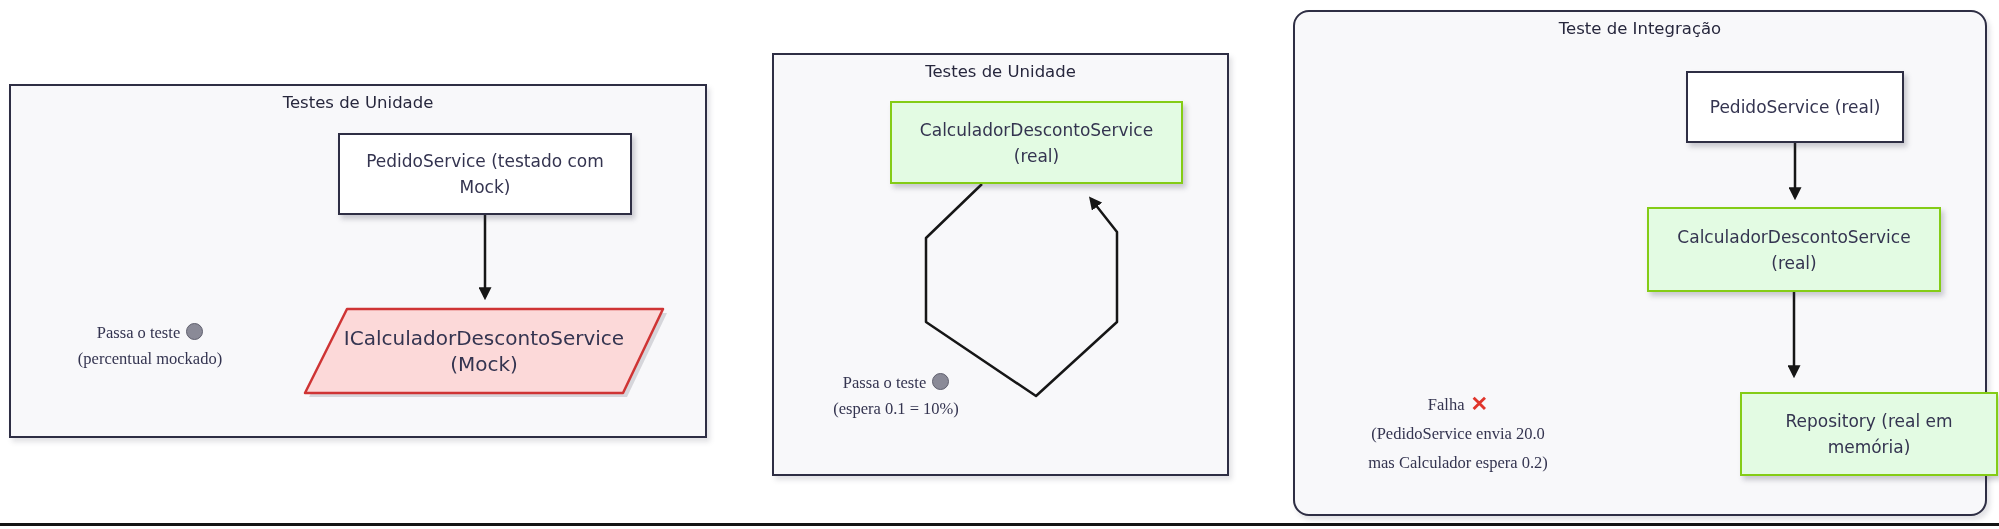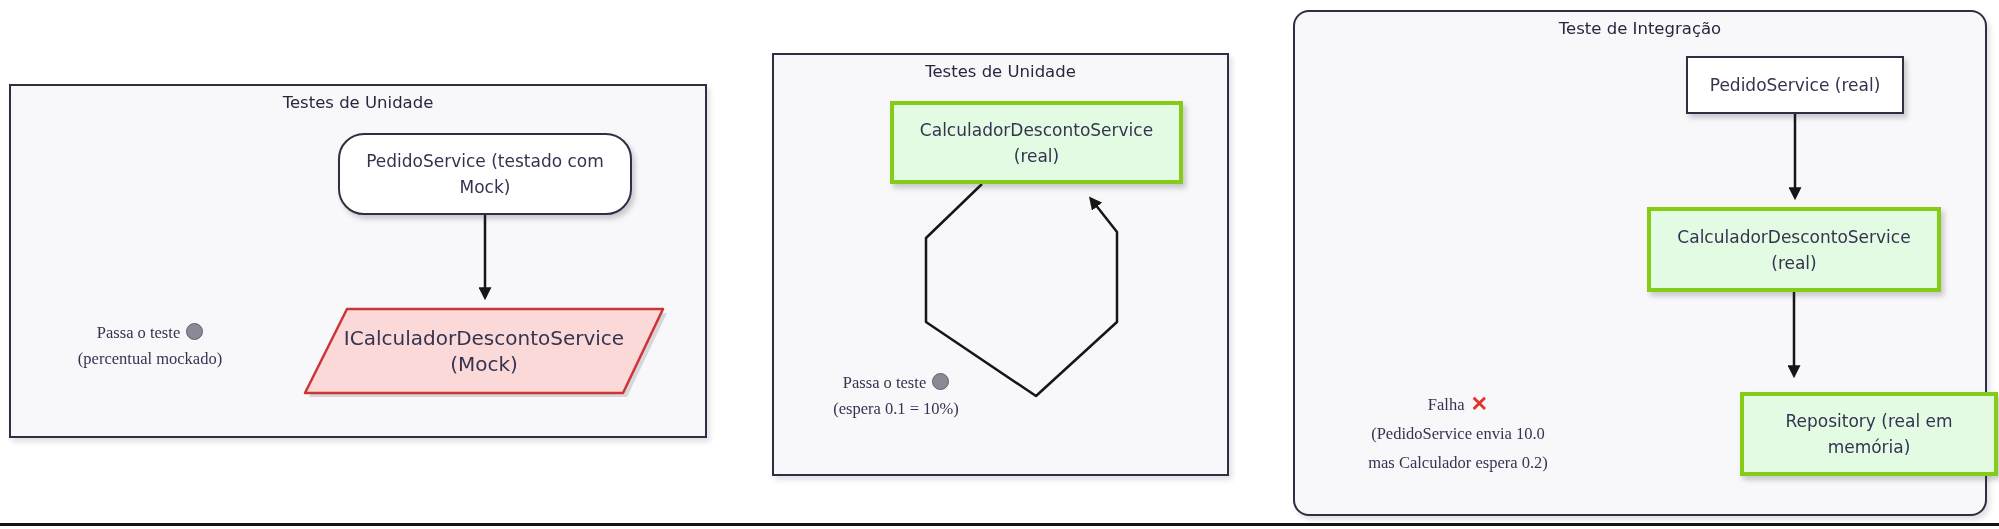--- a/index.html
+++ b/index.html
@@ -16,21 +16,21 @@
     position:absolute;left:0;right:0;top:7px;text-align:center;
     font-size:16.5px;color:#27273d;z-index:3;
   }
   .node{
     position:absolute;display:flex;flex-direction:column;justify-content:center;
     align-items:center;text-align:center;font-size:17px;line-height:26px;
     color:#343450;box-sizing:border-box;z-index:3;
     box-shadow:3px 4px 5px rgba(60,60,80,0.25);
   }
   .node.white{background:#ffffff;border:2px solid #2e2e44;}
-  .node.green{background:#e3fbe3;border:4px solid #84cc16;}
+  .node.green{background:#e3fbe3;border:2px solid #84cc16;}
   .shape-label{
     position:absolute;display:flex;flex-direction:column;justify-content:center;
     align-items:center;text-align:center;font-size:20px;line-height:26px;
     color:#343450;z-index:4;box-shadow:none;background:transparent;border:none;
   }
   .note{
     position:absolute;text-align:center;font-size:16.5px;line-height:26px;
     color:#343450;z-index:3;font-family:Liberation Serif, serif;
   }
   .note.tall{line-height:29px;}
@@ -74,21 +74,21 @@
     <polygon points="351,313 667,313 627,397 309,397" fill="rgba(60,60,80,0.18)"></polygon>
     <polygon points="347,309 663,309 623,393 305,393" fill="#fcd9d9" stroke="#cf3434" stroke-width="2.5" stroke-linejoin="round"></polygon>
 
     <polyline points="982,184 926,238 926,322 1036,396 1117,322 1117,232 1091,199" fill="none" stroke="#161616" stroke-width="2.5" stroke-linejoin="round" marker-end="url(#arrow)"></polyline>
 
     <line x1="1795" y1="114" x2="1795" y2="197" stroke="#161616" stroke-width="2.5" marker-end="url(#arrow)"></line>
 
     <line x1="1794" y1="292" x2="1794" y2="375" stroke="#161616" stroke-width="2.5" marker-end="url(#arrow)"></line>
   </svg>
 
-  <div class="node white" style="left:338px;top:133px;width:294px;height:82px;border-radius:26px;">
+  <div class="node white" style="left:338px;top:133px;width:294px;height:82px;">
     <span>PedidoService (testado com</span>
     <span>Mock)</span>
   </div>
 
   <div class="shape-label" style="left:334px;top:309px;width:300px;height:84px;">
     <span>ICalculadorDescontoService</span>
     <span>(Mock)</span>
   </div>
 
   <div class="note" style="left:28px;top:320px;width:244px;">
@@ -103,36 +103,36 @@
     <span>(real)</span>
   </div>
 
   <div class="note" style="left:780px;top:370px;width:232px;">
     <div>
       <span>Passa o teste</span><span class="dot-icon"></span>
     </div>
     <div>(espera 0.1 = 10%)</div>
   </div>
 
-  <div class="node white" style="left:1686px;top:56px;width:218px;height:58px;">
+  <div class="node white" style="left:1686px;top:71px;width:218px;height:72px;">
     <span>PedidoService (real)</span>
   </div>
 
   <div class="node green" style="left:1647px;top:207px;width:294px;height:85px;">
     <span>CalculadorDescontoService</span>
     <span>(real)</span>
   </div>
 
   <div class="node green" style="left:1740px;top:385px;width:258px;height:84px;margin-top:7px;">
     <span>Repository (real em</span>
     <span>memória)</span>
   </div>
 
   <div class="note tall" style="left:1308px;top:390px;width:300px;">
     <div>
       <span>Falha</span><span class="x-icon">✕</span>
     </div>
-    <div>(PedidoService envia 10.0</div>
+    <div>(PedidoService envia 20.0</div>
     <div>mas Calculador espera 0.2)</div>
   </div>
 
   <div id="bottom-rule"></div>
 </div>
 
 </body></html>

